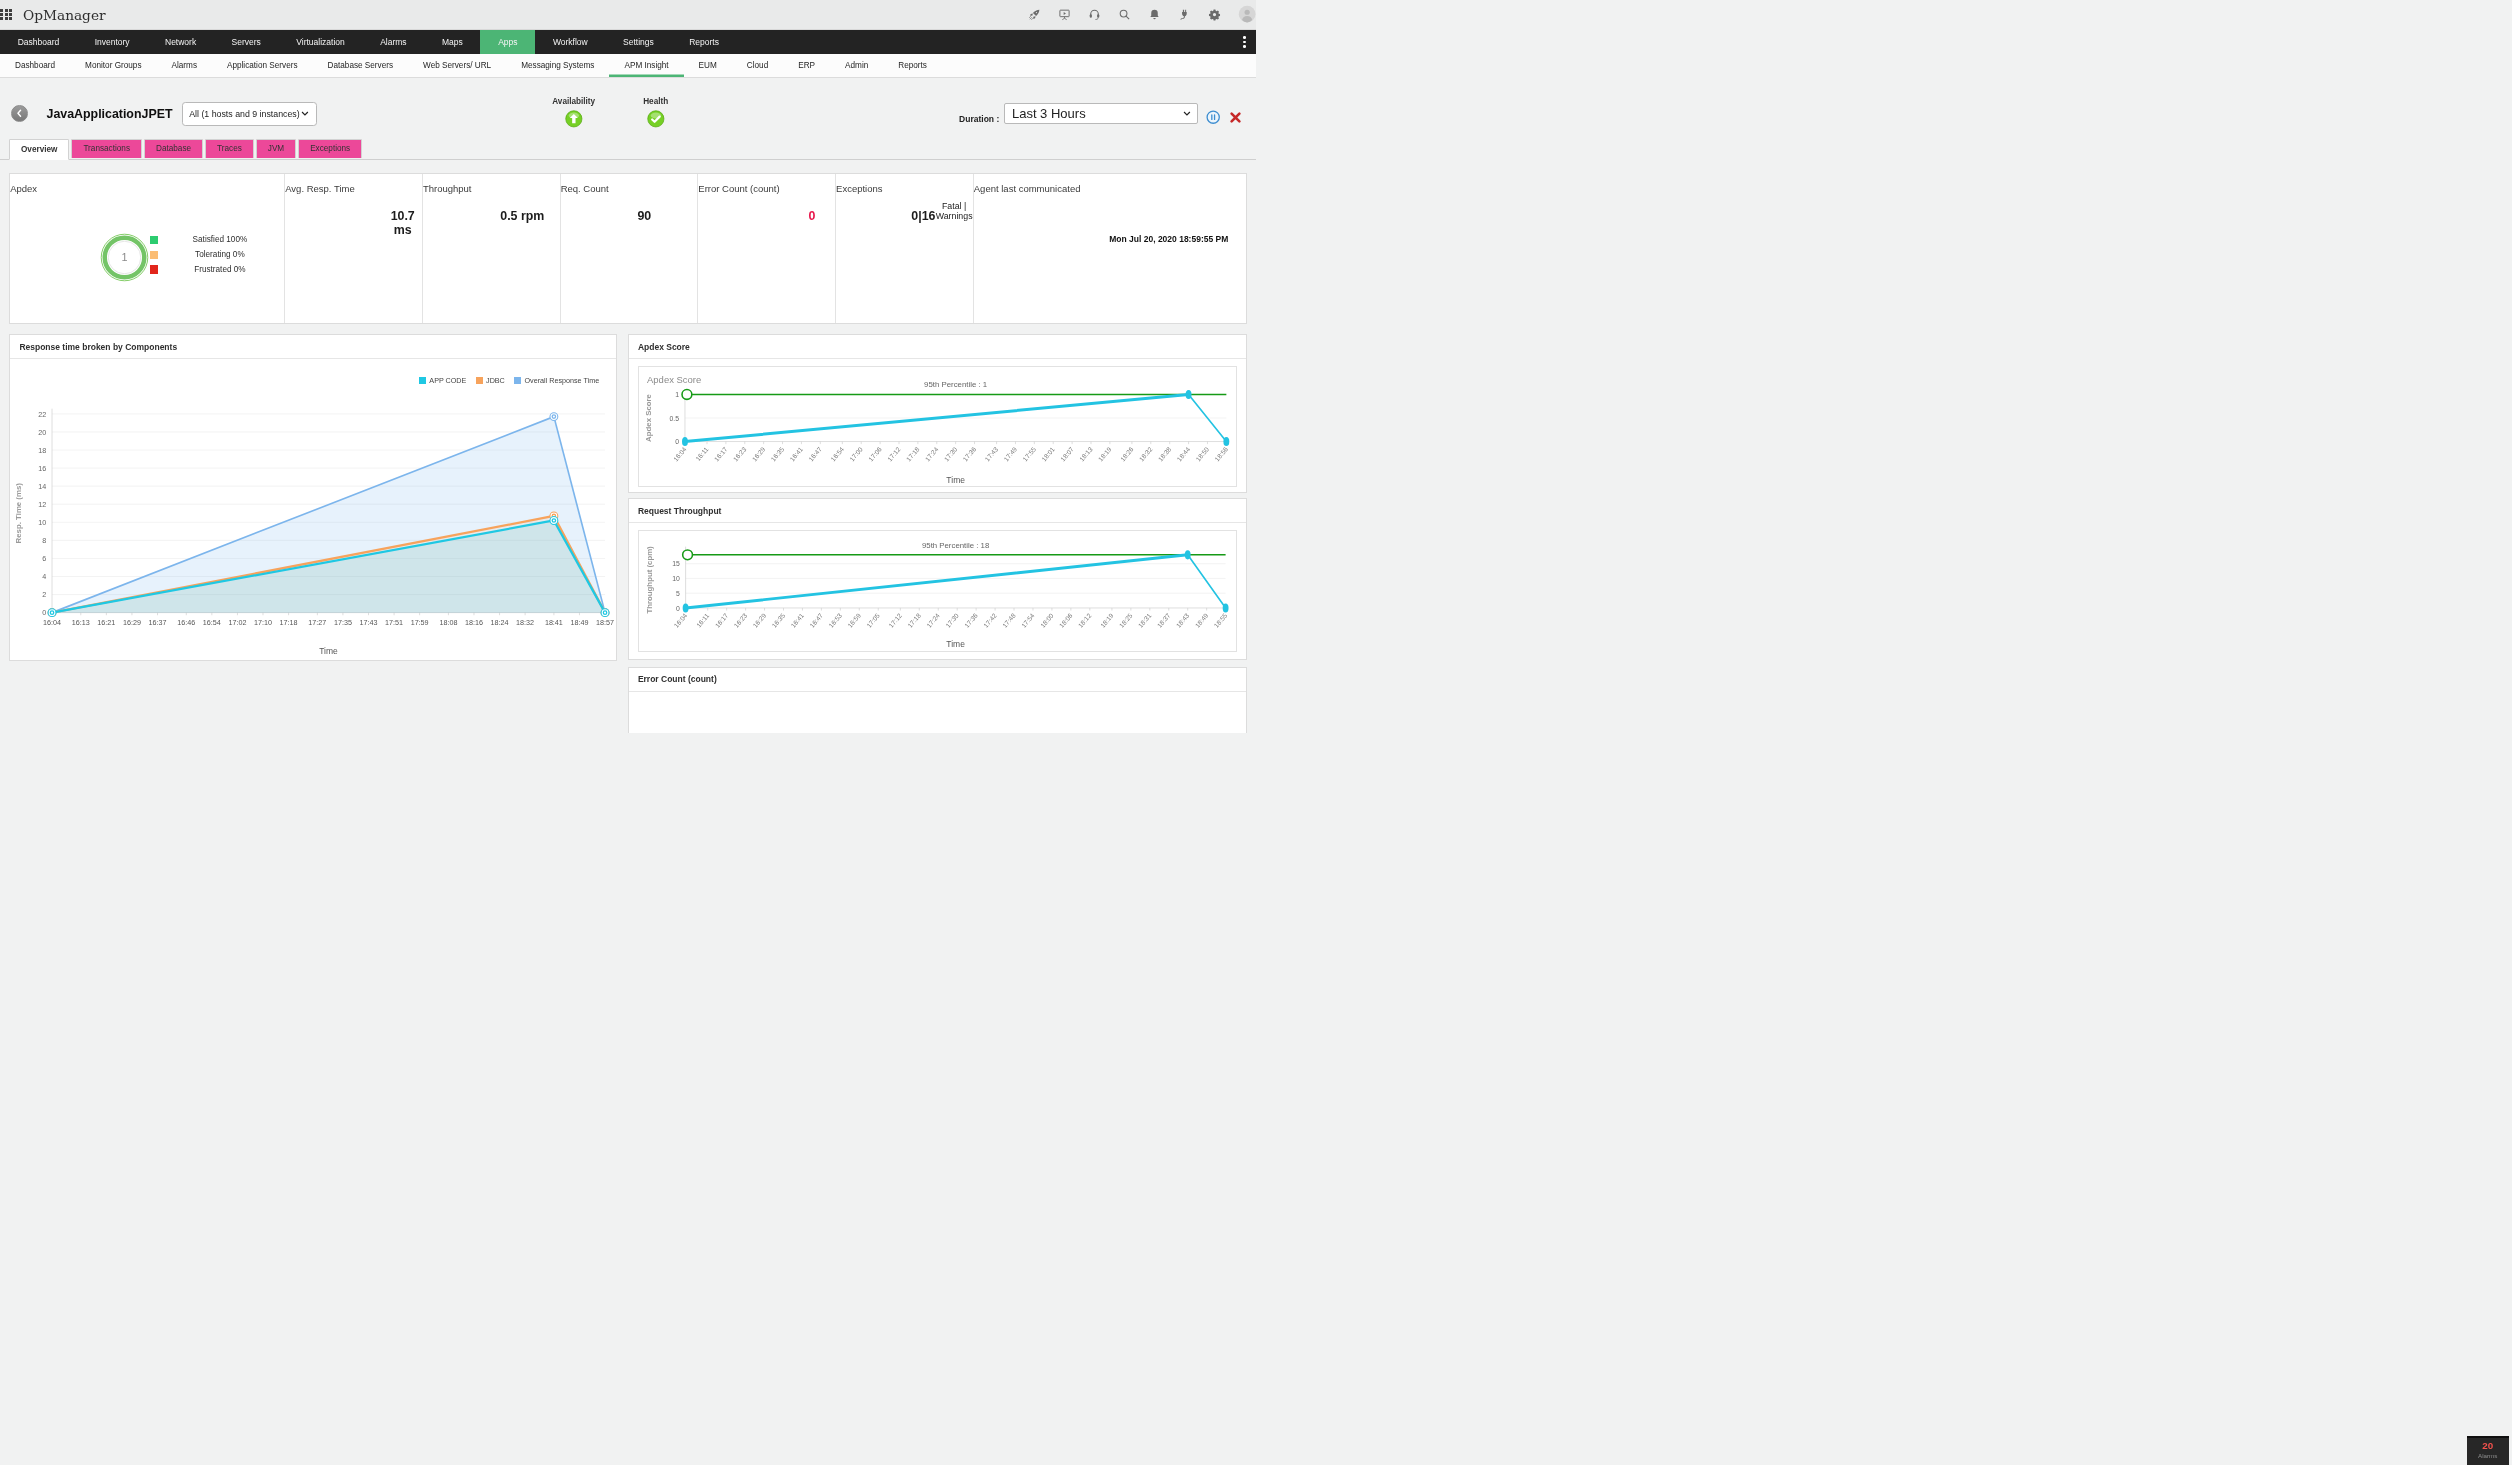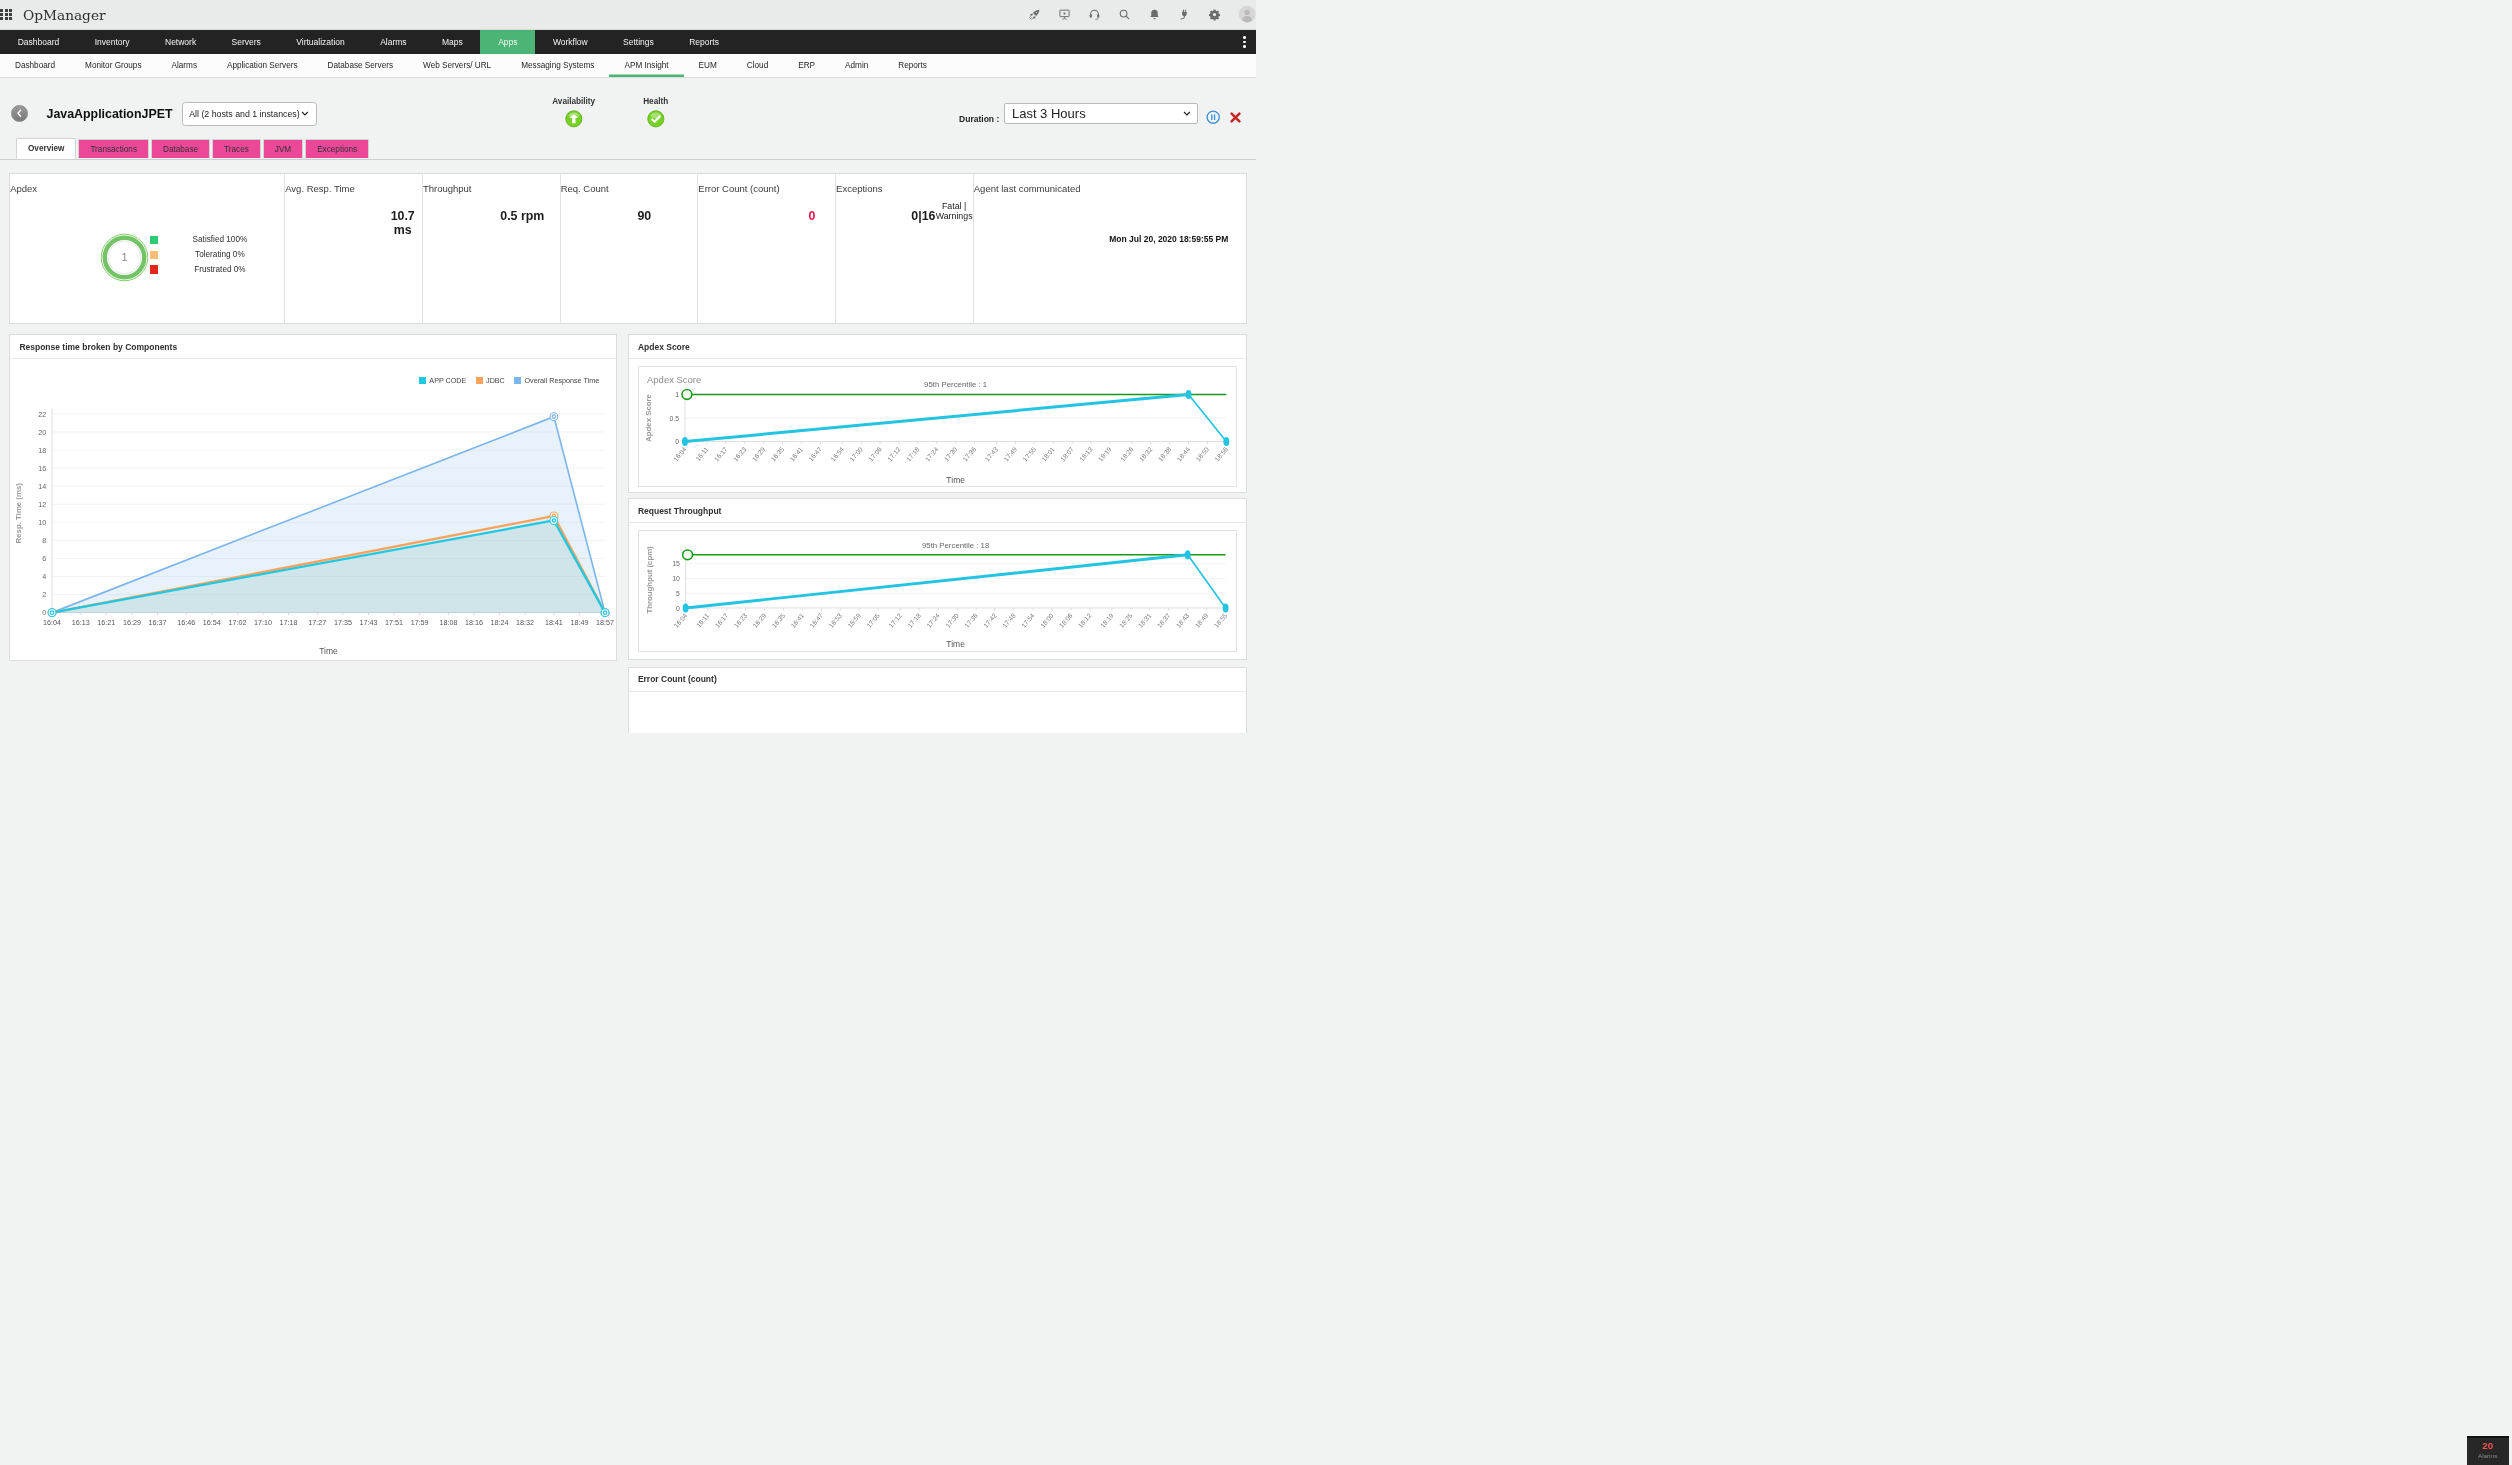--- a/index.html
+++ b/index.html
@@ -38,21 +38,21 @@
 .metric-label{font-size:8.2px;font-weight:bold;color:#333}
 .metric-icon{margin-top:4.6px}
 .avail-block{margin-left:233px}
 .health-block{margin-left:34px}
 .duration-group{margin-left:auto;display:flex;align-items:flex-end}
 .duration-label{font-size:8.5px;font-weight:bold;color:#222;white-space:nowrap}
 .duration-select{width:194px;height:21.6px;margin-left:5.2px;border-radius:2px;font-size:13px}
 .icon-btn{margin-left:7.9px;cursor:pointer;display:flex}
 
 
-.tabs{margin-top:6.5px;padding-left:16px;border-bottom:0.7px solid #cfcfcf;display:flex;align-items:center;height:21px}
+.tabs{margin-top:6.5px;padding-left:9px;border-bottom:0.7px solid #cfcfcf;display:flex;align-items:flex-start;height:21px}
 .tab{background:#ec4899;border:0.7px solid #d2d2d2;border-bottom:none;font-size:8.2px;color:#333;padding:0 11px;display:flex;align-items:center;margin-right:2px;height:19px;cursor:pointer;border-radius:1.3px 1.3px 0 0}
 .tab.active{background:#fff;font-weight:bold;height:21px;margin-bottom:-0.7px;border-bottom:0.7px solid #fff}
 
 
 .cards-panel{margin:13px 9.2px 0;background:#fff;border:0.7px solid #dcdcdc;height:151px;display:flex}
 .card{flex:1;border-right:0.7px solid #e3e3e3;display:flex;flex-direction:row;min-width:0}
 .card:last-child{border-right:none}
 .card.w-apdex{flex:0 0 275px}
 .card.w-agent{flex:0 0 272px}
 .card-title{font-size:9.5px;color:#3b3b3b;text-align:center;padding-top:9.8px;white-space:nowrap}
@@ -203,21 +203,21 @@
 </nav>
 
 <div class="monitor-header">
   <div class="back-btn">
     <svg width="6.5" height="8.5" viewBox="0 0 10 13">
         <path d="M7 2L3 6.5 7 11" fill="none" stroke="#fff" stroke-width="2.2" stroke-linecap="round" stroke-linejoin="round"></path>
       </svg>
   </div>
   <div class="monitor-title">JavaApplicationJPET</div>
   <div class="select scope-select">
-    <span>All (2 hosts and 1 instances)</span>
+    <span>All (1 hosts and 9 instances)</span>
     <svg width="7.9" height="5.2" viewBox="0 0 12 8">
         <path d="M1.5 1.5L6 6l4.5-4.5" fill="none" stroke="#222" stroke-width="1.8"></path>
       </svg>
   </div>
   <div class="metric-block avail-block">
     <span class="metric-label">Availability</span>
     <span class="metric-icon">
       <svg width="17.7" height="17.7" viewBox="0 0 24 24">
           <circle cx="12" cy="12" r="11" fill="#76d025" stroke="#58aa14"></circle>
           <ellipse cx="12" cy="7.5" rx="7" ry="4" fill="rgba(255,255,255,0.35)"></ellipse>

